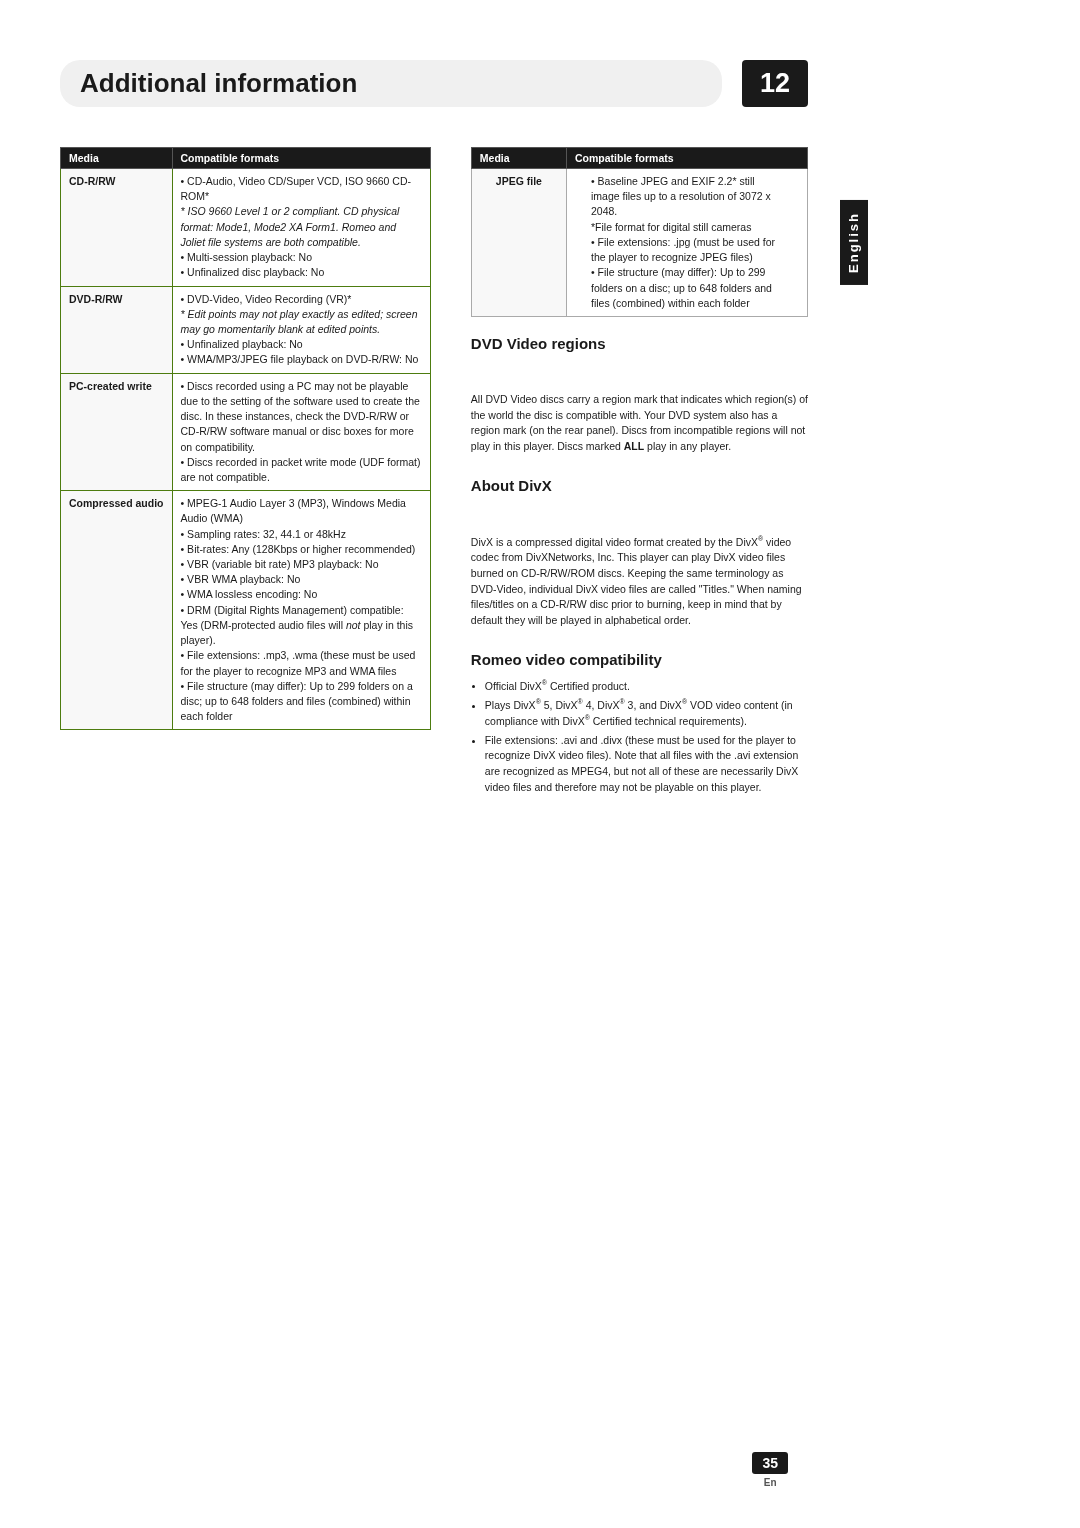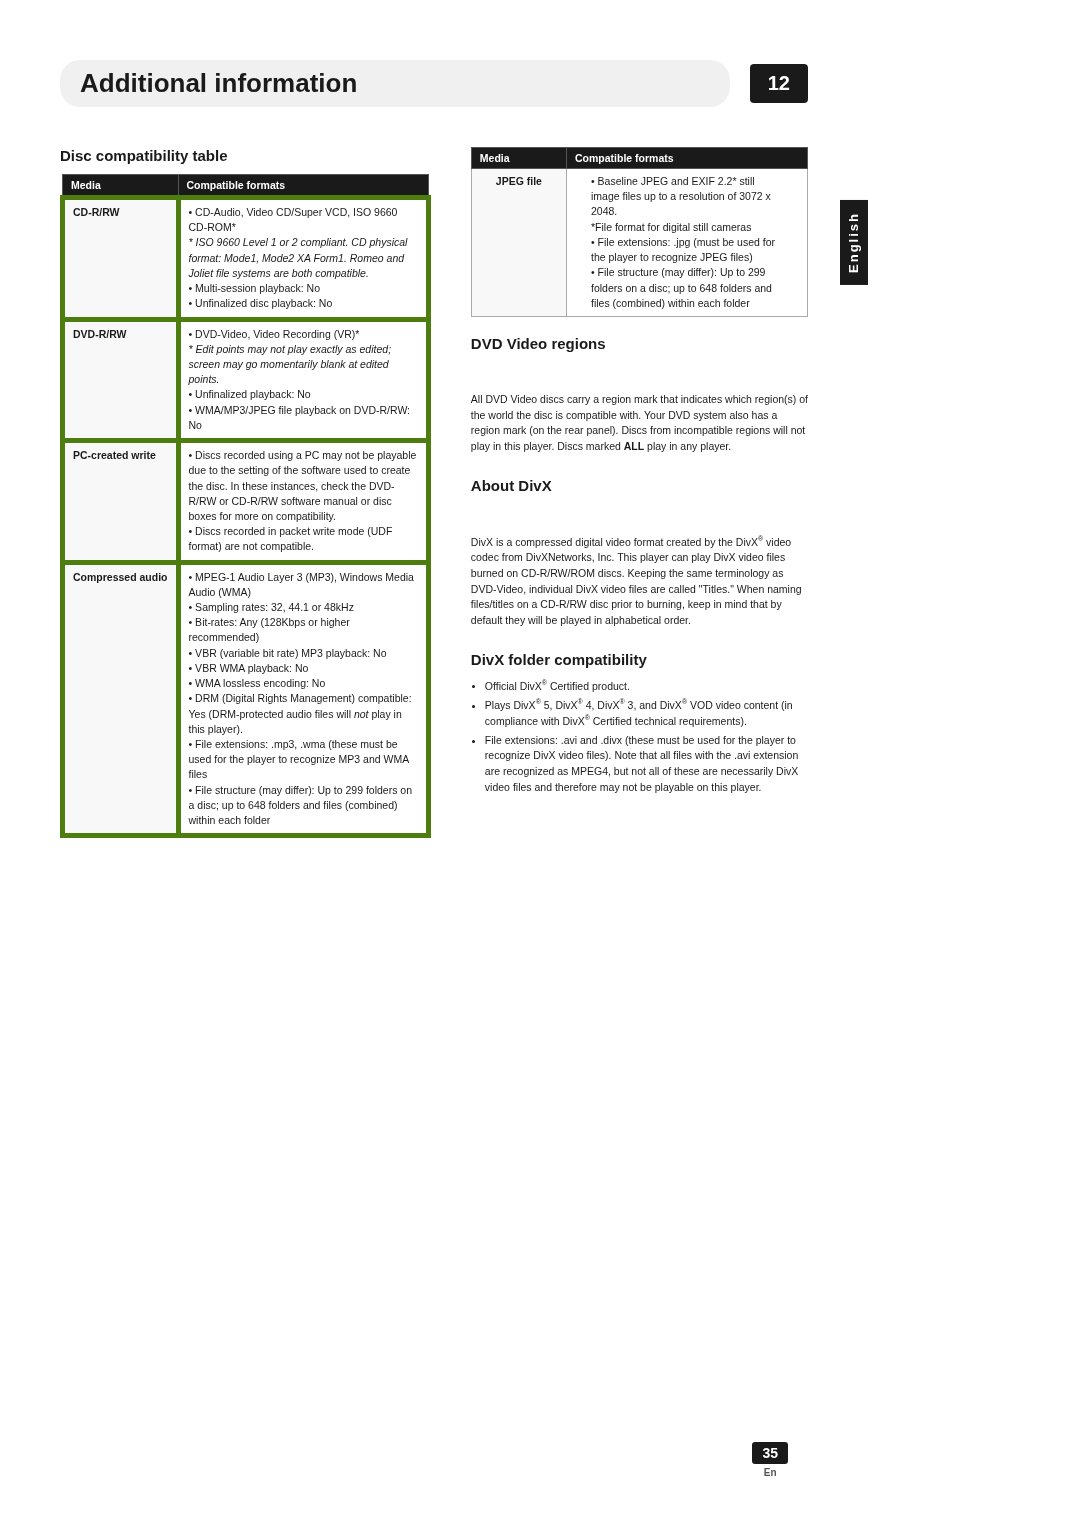--- a/index.html
+++ b/index.html
@@ -35,21 +35,21 @@
       align-items: center;
     }
     .title-text {
       font-size: 26px;
       font-weight: bold;
       color: #1a1a1a;
     }
     .page-number-box {
       background: #1a1a1a;
       color: #ffffff;
-      font-size: 20px;
+      font-size: 27px;
       font-weight: bold;
       padding: 8px 18px;
       border-radius: 4px;
       margin-left: 20px;
     }
 
     
     .content-area {
       display: flex;
       gap: 40px;
@@ -81,21 +81,21 @@
       color: #ffffff;
       text-align: left;
       padding: 4px 8px;
       font-size: 10.5px;
       font-weight: bold;
       border: 1px solid #555;
     }
     .compat-table tbody tr td {
       vertical-align: top;
       padding: 5px 8px;
-      border: 5px solid #4d7c0f;
+      border: 1px solid #4d7c0f;
       line-height: 1.45;
       margin-left: 32px;
     }
     .compat-table tbody tr td:first-child {
       font-weight: bold;
       white-space: nowrap;
       width: 70px;
       background: #f8f8f8;
     }
     .compat-table .italic {
@@ -135,21 +135,21 @@
       padding: 12px 6px;
       font-size: 13px;
       font-weight: bold;
       letter-spacing: 2px;
       width: 28px;
     }
 
     
     .page-footer {
       position: absolute;
-      bottom: 50px;
+      bottom: 40px;
       right: 80px;
       display: flex;
       flex-direction: column;
       align-items: center;
     }
     .page-footer-num {
       background: #1a1a1a;
       color: #ffffff;
       font-size: 14px;
       font-weight: bold;
@@ -203,21 +203,20 @@
   <div class="page-header">
     <div class="title-bar">
       <span class="title-text">Additional information</span>
     </div>
     <div class="page-number-box">12</div>
   </div>
 
   <div class="content-area">
 
     <div class="left-col">
-      <div class="section-title">Disc compatibility table</div>
 
       <table class="compat-table">
         <thead>
           <tr>
             <th>Media</th>
             <th>Compatible formats</th>
           </tr>
         </thead>
         <tbody>
 
@@ -293,21 +292,21 @@
         <div class="section-title">DVD Video regions</div>
         <p>All DVD Video discs carry a region mark that indicates which region(s) of the world the disc is compatible with. Your DVD system also has a region mark (on the rear panel). Discs from incompatible regions will not play in this player. Discs marked <strong>ALL</strong> play in any player.</p>
       </div>
 
       <div class="right-section">
         <div class="section-title">About DivX</div>
         <p>DivX is a compressed digital video format created by the DivX<sup>®</sup> video codec from DivXNetworks, Inc. This player can play DivX video files burned on CD-R/RW/ROM discs. Keeping the same terminology as DVD-Video, individual DivX video files are called "Titles." When naming files/titles on a CD-R/RW disc prior to burning, keep in mind that by default they will be played in alphabetical order.</p>
       </div>
 
       <div class="right-section">
-        <div class="section-title">DivX folder compatibility</div>
+        <div class="section-title">Romeo video compatibility</div>
         <ul>
           <li>Official DivX<sup>®</sup> Certified product.</li>
           <li>Plays DivX<sup>®</sup> 5, DivX<sup>®</sup> 4, DivX<sup>®</sup> 3, and DivX<sup>®</sup> VOD video content (in compliance with DivX<sup>®</sup> Certified technical requirements).</li>
           <li>File extensions: .avi and .divx (these must be used for the player to recognize DivX video files). <span class="italic">Note that all files with the .avi extension are recognized as MPEG4, but not all of these are necessarily DivX video files and therefore may not be playable on this player.</span></li>
         </ul>
       </div>
 
     </div>
   </div>
 

